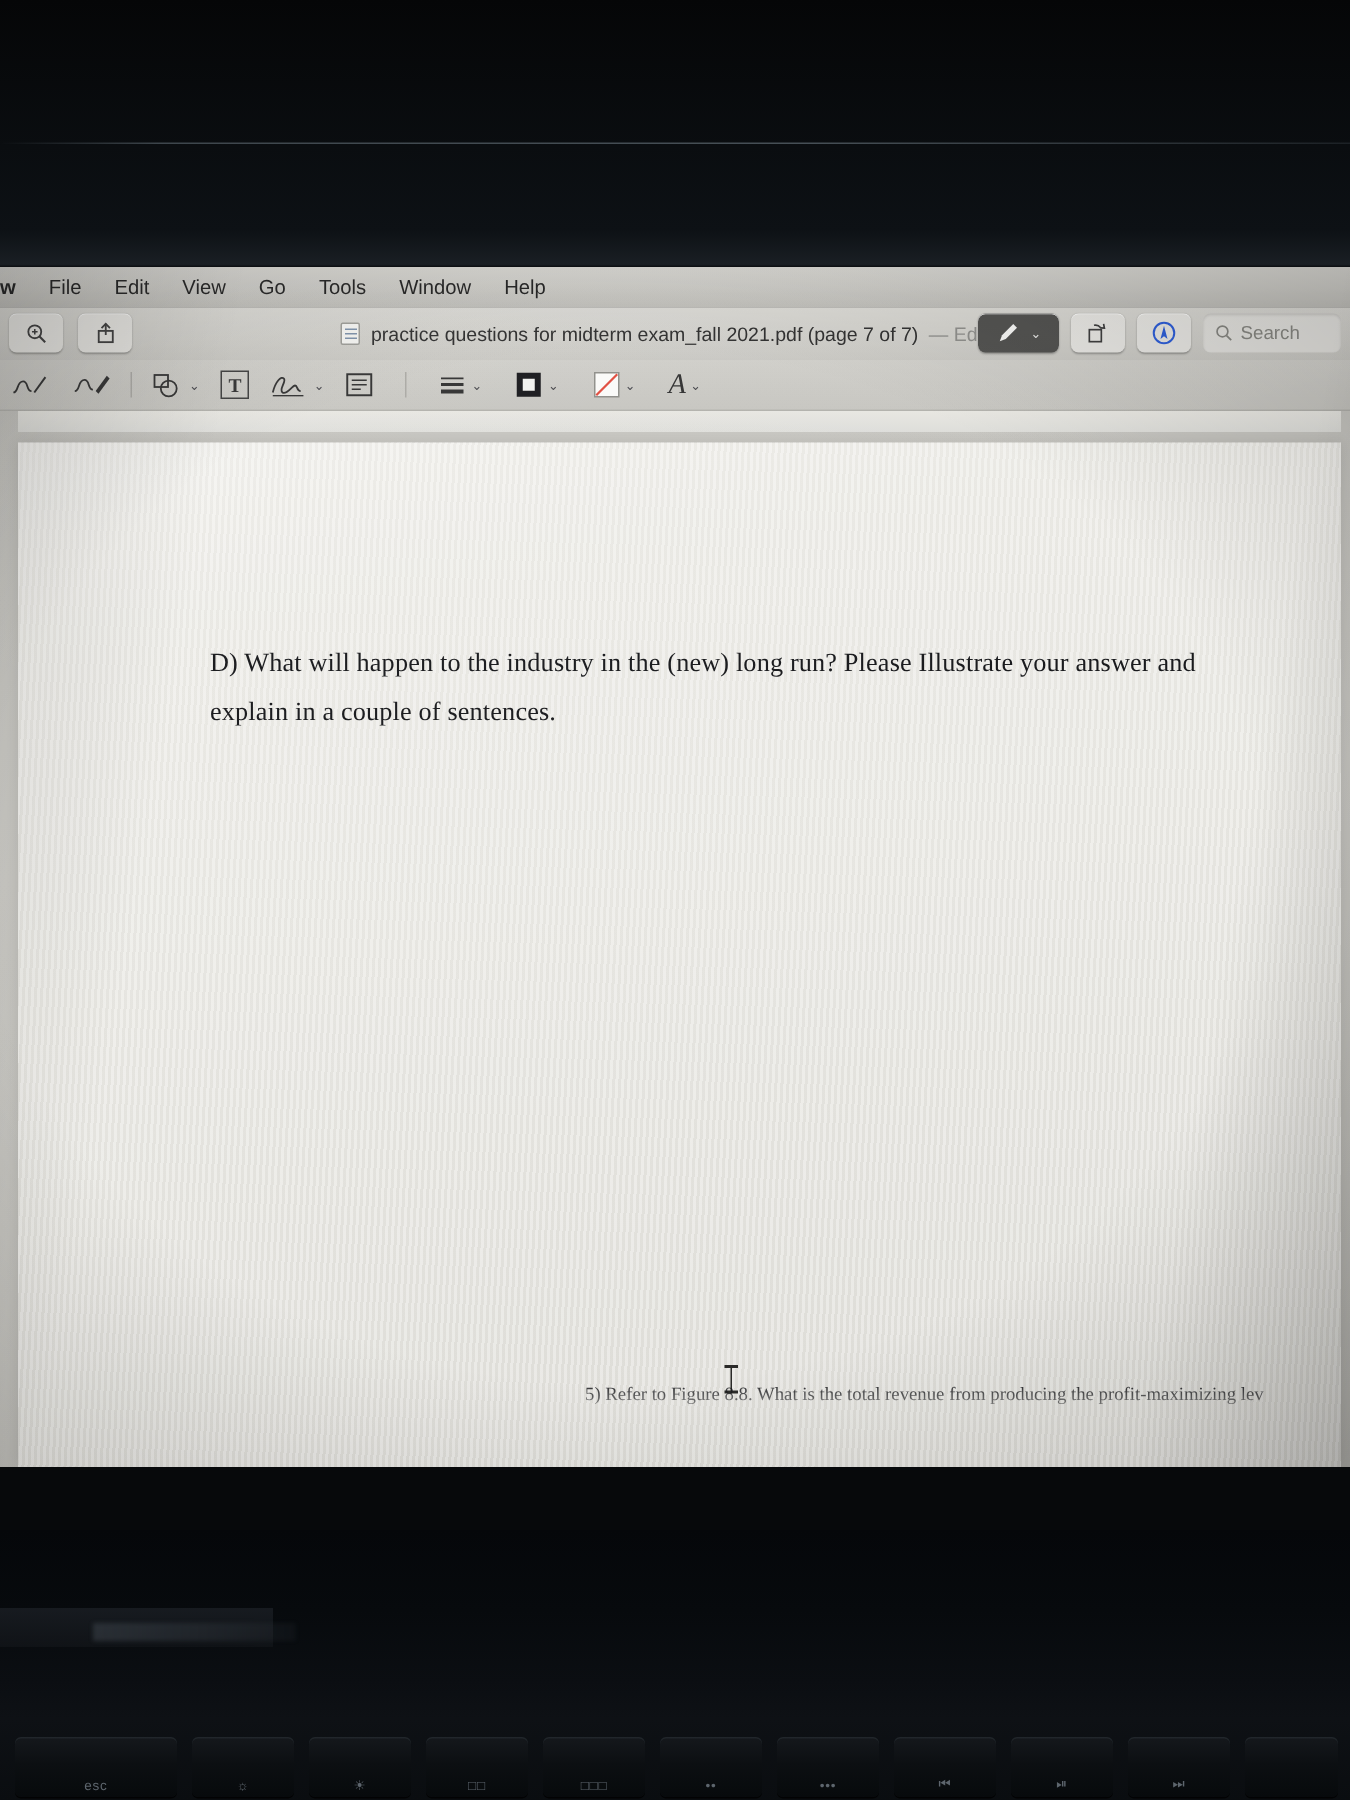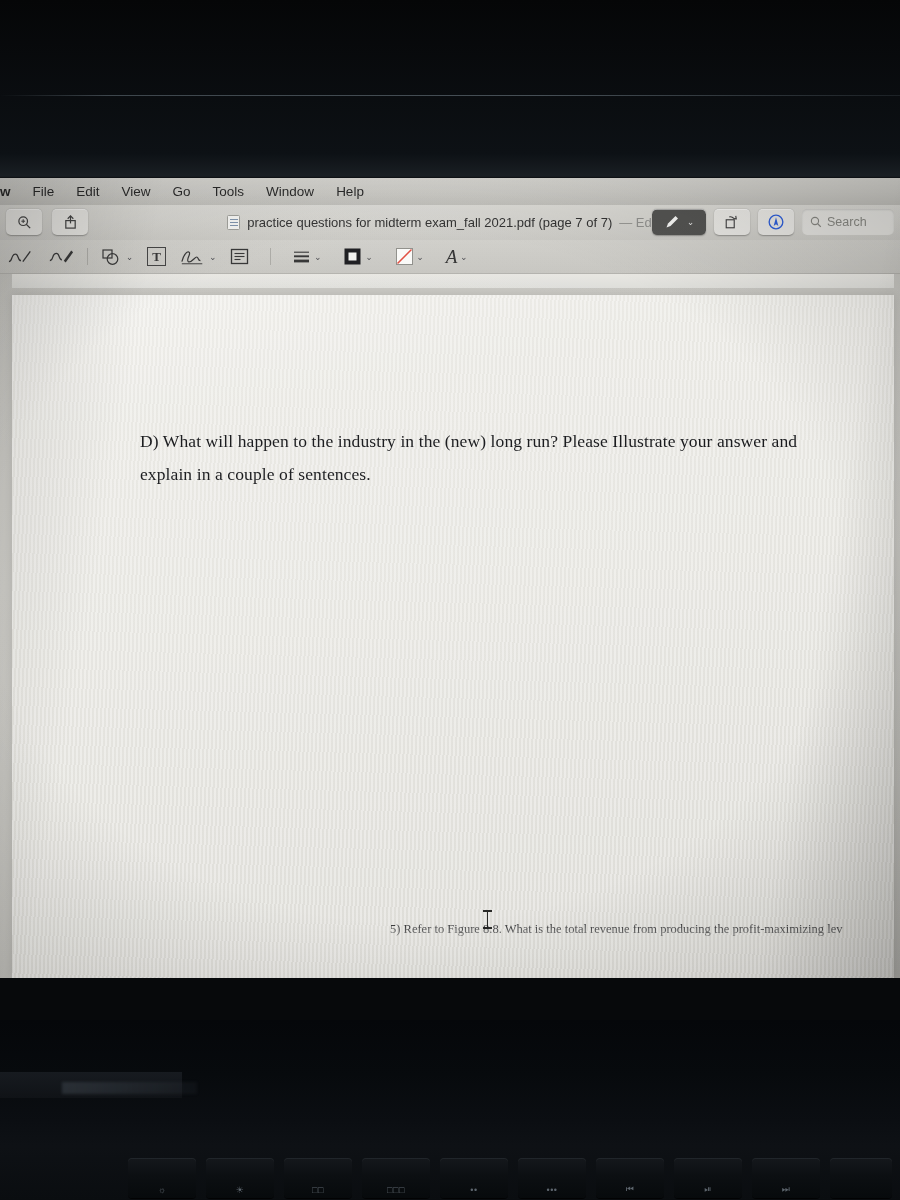--- a/index.html
+++ b/index.html
@@ -271,20 +271,21 @@
     <div class="glare"></div>
     <div class="vignette"></div>
     <div class="tilt"></div>
   </div>
 
   <div class="bezel-bottom"></div>
   <div class="hinge"></div>
   <div class="hinge-logo"></div>
 
   <div class="kbd-row">
+    <div class="key" style="left:10px;width:108px">esc</div>
     <div class="key" style="left:128px;width:68px">☼</div>
     <div class="key" style="left:206px;width:68px">☀</div>
     <div class="key" style="left:284px;width:68px">□□</div>
     <div class="key" style="left:362px;width:68px">□□□</div>
     <div class="key" style="left:440px;width:68px">••</div>
     <div class="key" style="left:518px;width:68px">•••</div>
     <div class="key" style="left:596px;width:68px">⏮</div>
     <div class="key" style="left:674px;width:68px">⏯</div>
     <div class="key" style="left:752px;width:68px">⏭</div>
     <div class="key" style="left:830px;width:62px"></div>

